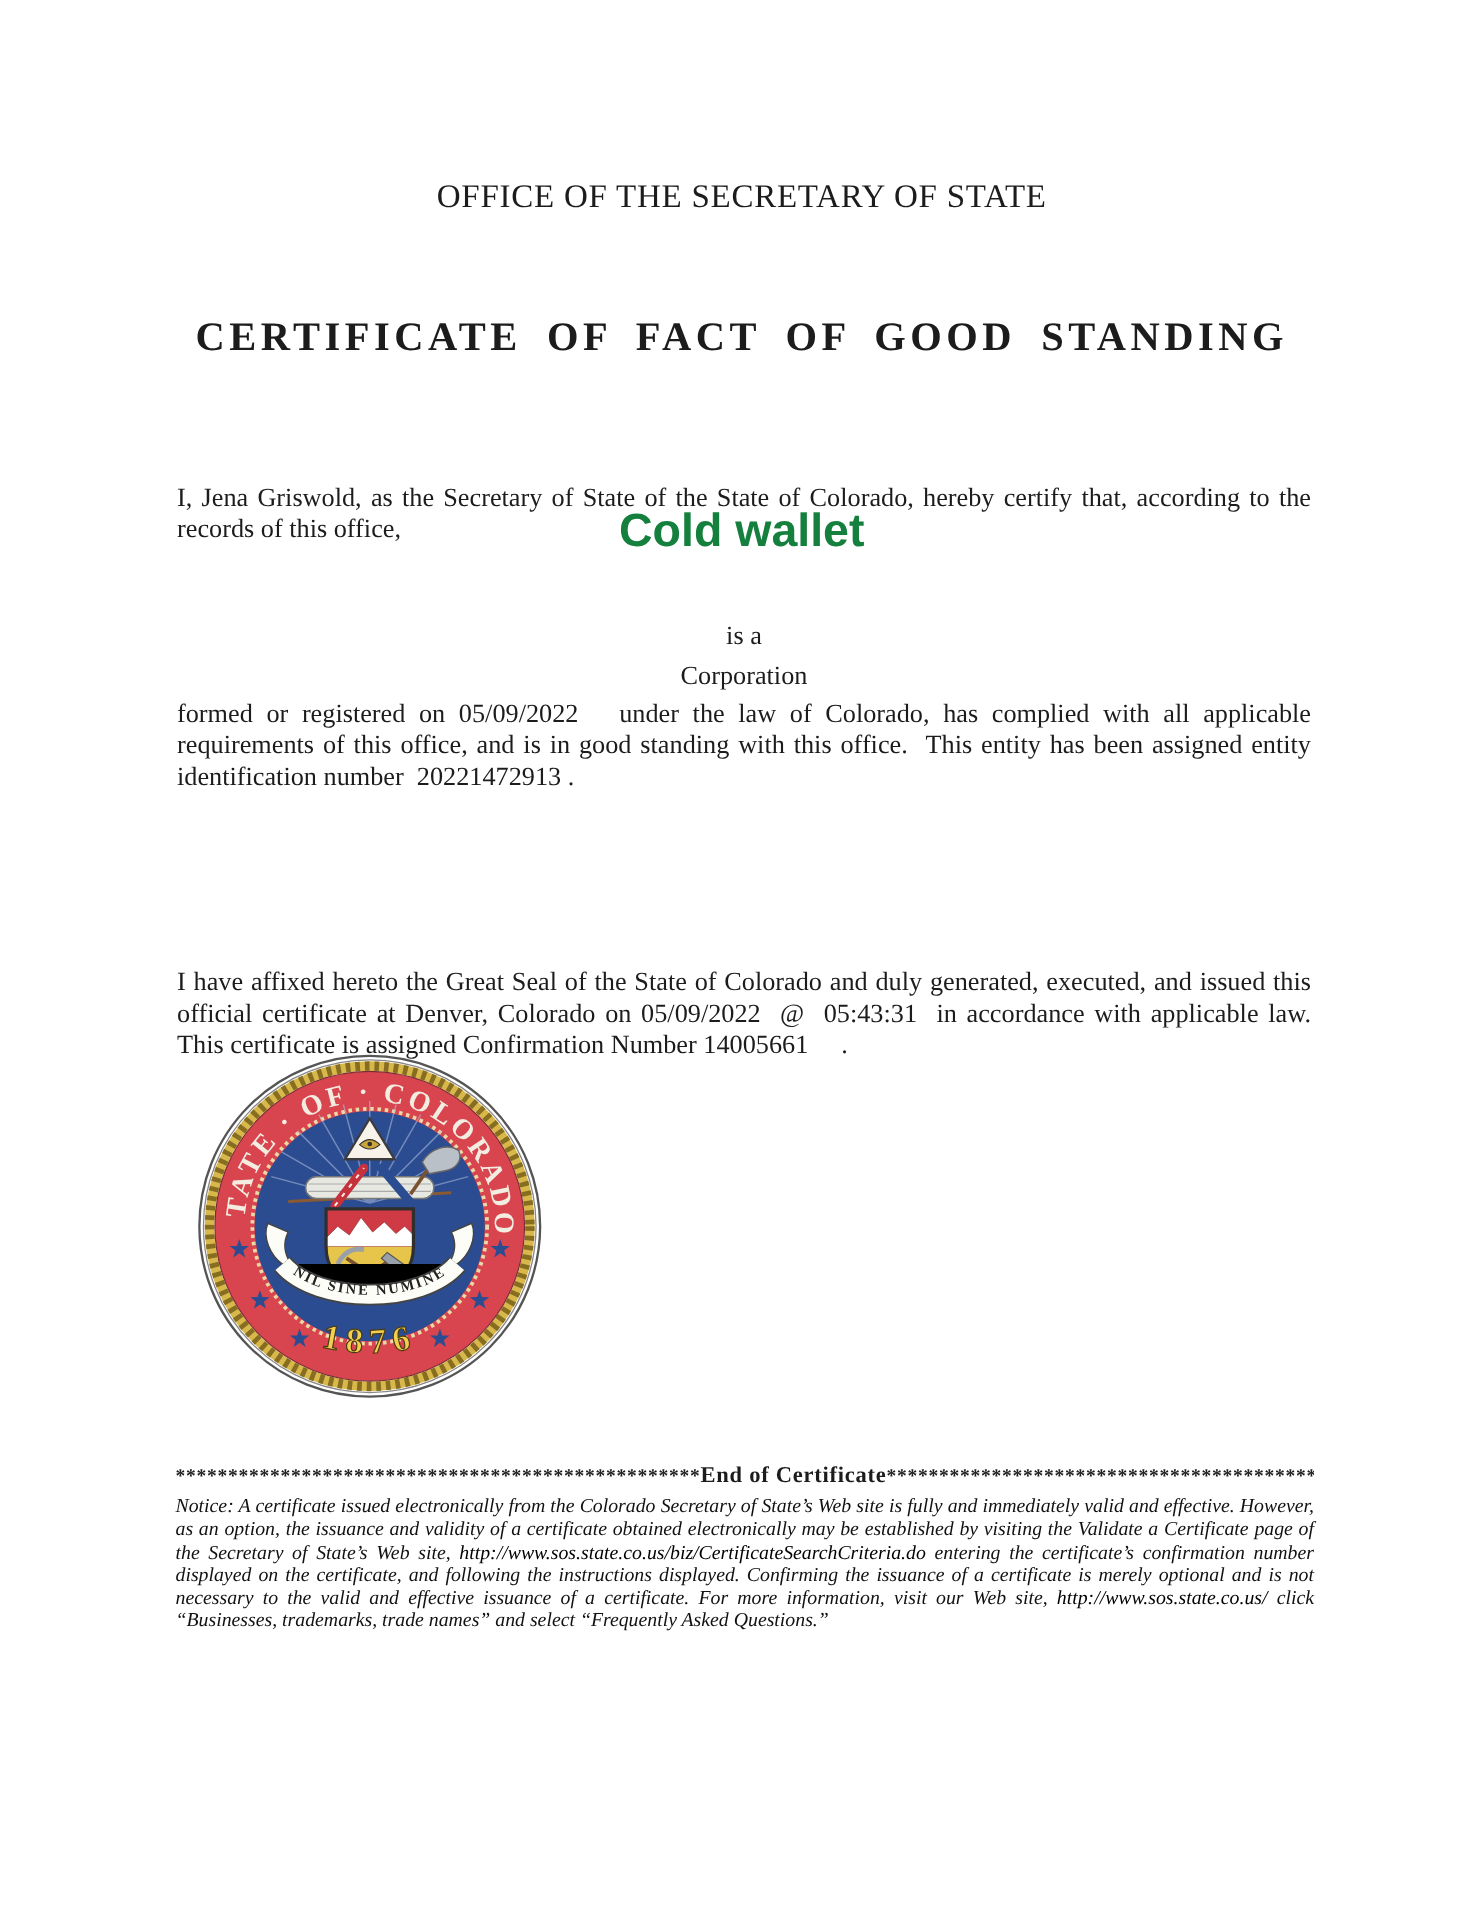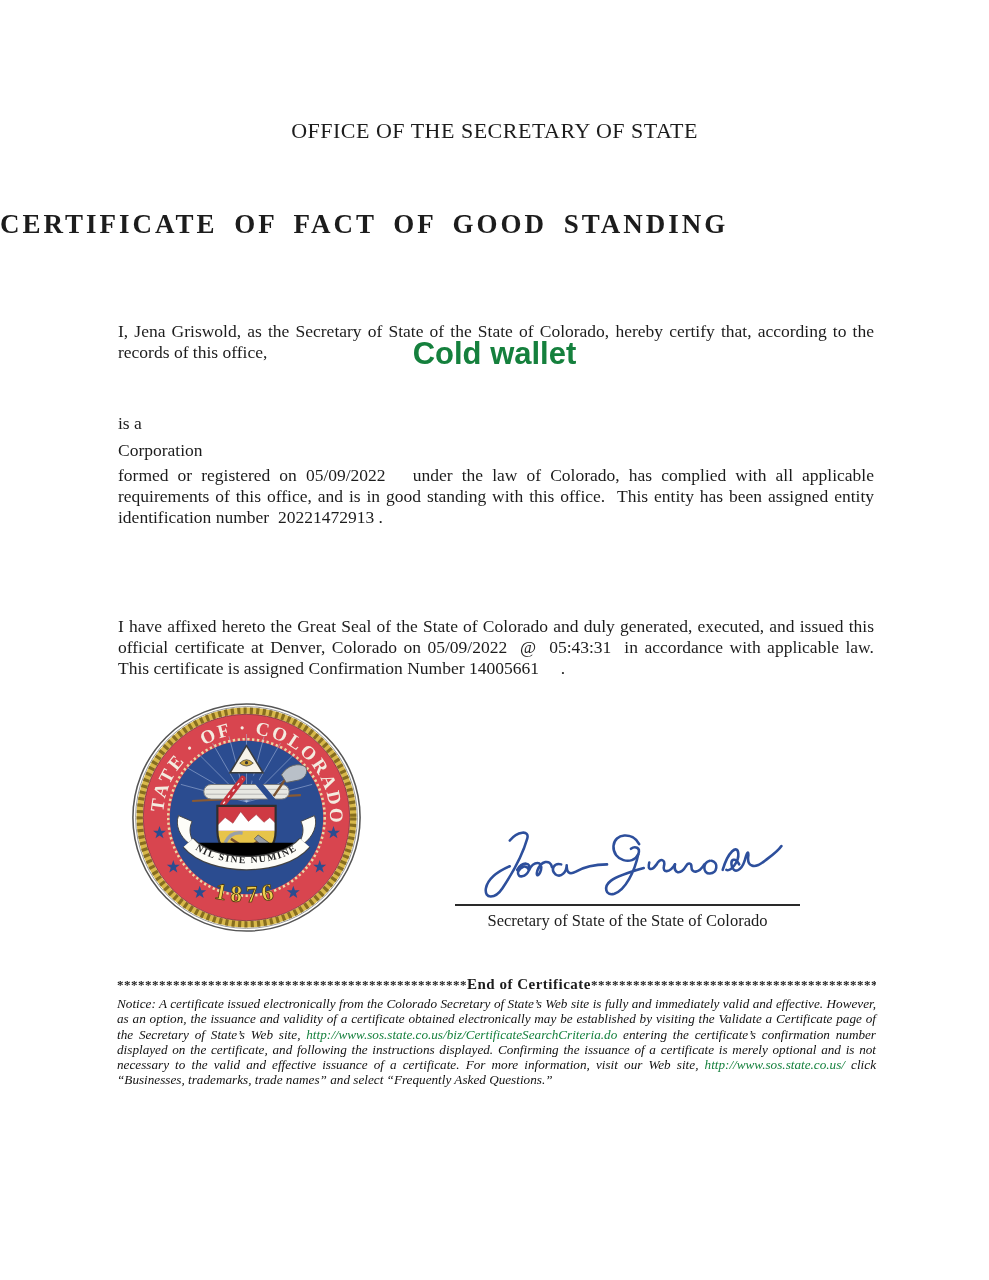--- a/index.html
+++ b/index.html
@@ -3,61 +3,61 @@
 <meta charset="utf-8">
 <style>
   * { margin:0; padding:0; box-sizing:border-box; }
   body { background:#ffffff; }
   .page {
     position:relative; width:989px; height:1088px; background:#ffffff;
     font-family:"Liberation Serif", serif; color:#1c1c1c; overflow:hidden;
   }
   .header { position:absolute; top:116px; left:0; width:100%; text-align:center;
             font-size:22px; line-height:29px; letter-spacing:0.5px; }
-  .doc-title { position:absolute; top:209px; left:0; width:100%; text-align:left;
+  .doc-title { position:absolute; top:209px; left:0; width:100%; text-align:center;
                font-size:27px; font-weight:bold; letter-spacing:3px; word-spacing:7px; }
   .col { position:absolute; left:118px; width:756px;margin-top:44px; }
   .para { font-size:17.5px; line-height:20.8px; text-align:justify; }
-  .center { text-align:left; }
+  .center { text-align:center; }
   .entity-name { position:absolute; top:336px; left:0; width:100%; text-align:center;
                  font-family:"Liberation Sans", sans-serif; font-weight:bold;
                  font-size:31px; color:#15803d; }
   .small-center { font-size:17.5px; }
   .seal-wrap { position:absolute; left:130px; top:701px; width:233px; height:233px; }
   .sig-block { position:absolute; left:455px; top:824px; width:350px; }
   .sig-line { border-top:2px solid #2a2a2a; width:345px; margin-top:-2px; }
   .sig-title { text-align:center; font-size:16.5px; margin-top:5px; width:345px; }
   .footer { position:absolute; left:117px; top:976px; width:759px; }
   .endline { font-size:13px; letter-spacing:0.5px; white-space:nowrap; overflow:hidden;
              text-align:center; font-weight:bold; }
   .notice { margin-top:3px; font-size:13.2px; font-style:italic; line-height:15.3px;
             text-align:justify; color:#111; }
   .u { }
-  .lnk { color:#15803d; text-decoration:none; font-style:italic; cursor:pointer; }
+  .lnk { color:#000000; text-decoration:none; font-style:italic; cursor:pointer; }
 </style>
 </head>
 <body>
 
 <div class="page">
 
   <div class="header">
     <div>OFFICE OF THE SECRETARY OF STATE</div>
   </div>
 
   <div class="doc-title">CERTIFICATE OF FACT OF GOOD STANDING</div>
 
   <div class="col para" style="top:277px;">I, Jena Griswold, as the Secretary of State of the State of Colorado, hereby certify that, according to the records of this office,</div>
 
   <div class="entity-name">Cold wallet</div>
 
   <div class="col center small-center" style="top:369px;">is a</div>
   <div class="col center small-center" style="top:396px;">Corporation</div>
 
   <div class="col para" style="top:421px;">formed or registered on 05/09/2022 &nbsp; under the law of Colorado, has complied with all applicable requirements of this office, and is in good standing with this office. &nbsp;This entity has been assigned entity identification number &nbsp;20221472913 .</div>
-  <div class="col para" style="top:572px;font-family:Liberation Serif, serif;">I have affixed hereto the Great Seal of the State of Colorado and duly generated, executed, and issued this official certificate at Denver, Colorado on 05/09/2022 &nbsp;@ &nbsp;05:43:31 &nbsp;in accordance with applicable law. This certificate is assigned Confirmation Number 14005661 &nbsp;&nbsp;&nbsp;&nbsp;.</div>
+  <div class="col para" style="top:600px;font-family:Liberation Serif, serif;">I have affixed hereto the Great Seal of the State of Colorado and duly generated, executed, and issued this official certificate at Denver, Colorado on 05/09/2022 &nbsp;@ &nbsp;05:43:31 &nbsp;in accordance with applicable law. This certificate is assigned Confirmation Number 14005661 &nbsp;&nbsp;&nbsp;&nbsp;.</div>
 
   <div class="seal-wrap">
     <svg viewBox="0 0 240 240" width="233" height="233">
       <defs>
         <path id="arcTop" d="M 34,120 A 86,86 0 0 1 206,120"></path>
         <path id="arcBottom" d="M 52,190 Q 120,224 188,190"></path>
         <path id="ribbonPath" d="M 60,146 C 84,174 156,174 180,146"></path>
         <path id="star" d="M0,-7 L1.65,-2.26 L6.66,-2.16 L2.66,0.86 L4.11,5.66 L0,2.8 L-4.11,5.66 L-2.66,0.86 L-6.66,-2.16 L-1.65,-2.26 Z"></path>
       </defs>
 
@@ -124,38 +124,19 @@
         <use href="#ribbonPath"></use>
         <path d="M 60,146 C 84,174 156,174 180,146" fill="none" stroke="#444" stroke-width="15"></path>
         <path d="M 60,146 C 84,174 156,174 180,146" fill="none" stroke="#fdfdf8" stroke-width="12.5"></path>
         <text font-family="Liberation Serif, serif" font-size="10" font-weight="bold" fill="#222" letter-spacing="1.6">
           <textPath href="#ribbonPath" startOffset="50%" text-anchor="middle">NIL SINE NUMINE</textPath>
         </text>
       </g>
     </svg>
   </div>
 
-  <div class="sig-block">
-    <svg viewBox="0 0 350 85" width="350" height="78">
-      <g fill="none" stroke="#2d4f9c" stroke-width="2.8" stroke-linecap="round" stroke-linejoin="round">
-        <path d="M44,18 C52,8 66,6 63,16 C59,30 48,52 36,70 C28,82 16,82 18,70 C20,60 30,52 44,46"></path>
-        <path d="M52,50 C58,40 68,42 65,50 C62,58 52,60 53,52 C56,46 62,44 65,50"></path>
-        <path d="M65,50 C70,40 80,40 78,50 C76,57 72,58 74,51 C78,40 88,38 90,47"></path>
-        <path d="M100,44 C92,42 88,50 94,55 C100,59 106,52 106,45 C106,52 108,56 116,52 C126,46 136,44 150,44"></path>
-        <path d="M185,22 C178,8 158,10 157,24 C156,40 178,46 184,33 C187,25 180,24 176,27"></path>
-        <path d="M184,33 C180,52 170,72 158,76 C148,79 146,68 154,62 C162,56 176,52 190,48"></path>
-        <path d="M196,42 C194,50 198,52 204,44 C208,37 214,38 212,46 C210,53 218,54 224,44"></path>
-        <path d="M224,44 C222,54 230,56 236,46 C238,42 242,42 242,47 C242,54 250,54 256,44"></path>
-        <path d="M262,40 C254,42 254,54 262,54 C270,54 272,42 264,40"></path>
-        <path d="M276,50 C282,30 292,22 293,32 C294,42 284,52 280,50"></path>
-        <path d="M294,44 C290,36 284,38 286,46 C288,54 296,52 300,40 C302,32 304,28 304,34 C302,46 310,50 322,40 C330,34 336,30 340,24"></path>
-      </g>
-    </svg>
-    <div class="sig-line"></div>
-    <div class="sig-title">Secretary of State of the State of Colorado</div>
-  </div>
 
   <div class="footer">
     <div class="endline"><span>**************************************************</span><span style="font-weight:bold; font-size:15px;">End of Certificate</span><span>***********************************************</span></div>
     <p class="notice"><span class="u">Notice: A certificate issued electronically from the Colorado Secretary of State’s Web site is fully and immediately valid and effective</span><span>. However, as an option, the issuance and validity of a certificate obtained electronically may be established by visiting the Validate a Certificate page of the Secretary of State’s Web site, </span><a class="lnk">http://www.sos.state.co.us/biz/CertificateSearchCriteria.do</a><span> entering the certificate’s confirmation number displayed on the certificate, and following the instructions displayed. </span><span class="u">Confirming the issuance of a certificate is merely optional and is not necessary to the valid and effective issuance of a certificate</span><span>. For more information, visit our Web site, </span><a class="lnk">http://www.sos.state.co.us/</a><span> click “Businesses, trademarks, trade names” and select “Frequently Asked Questions.”</span></p>
   </div>
 
 </div>
 
 </body></html>

